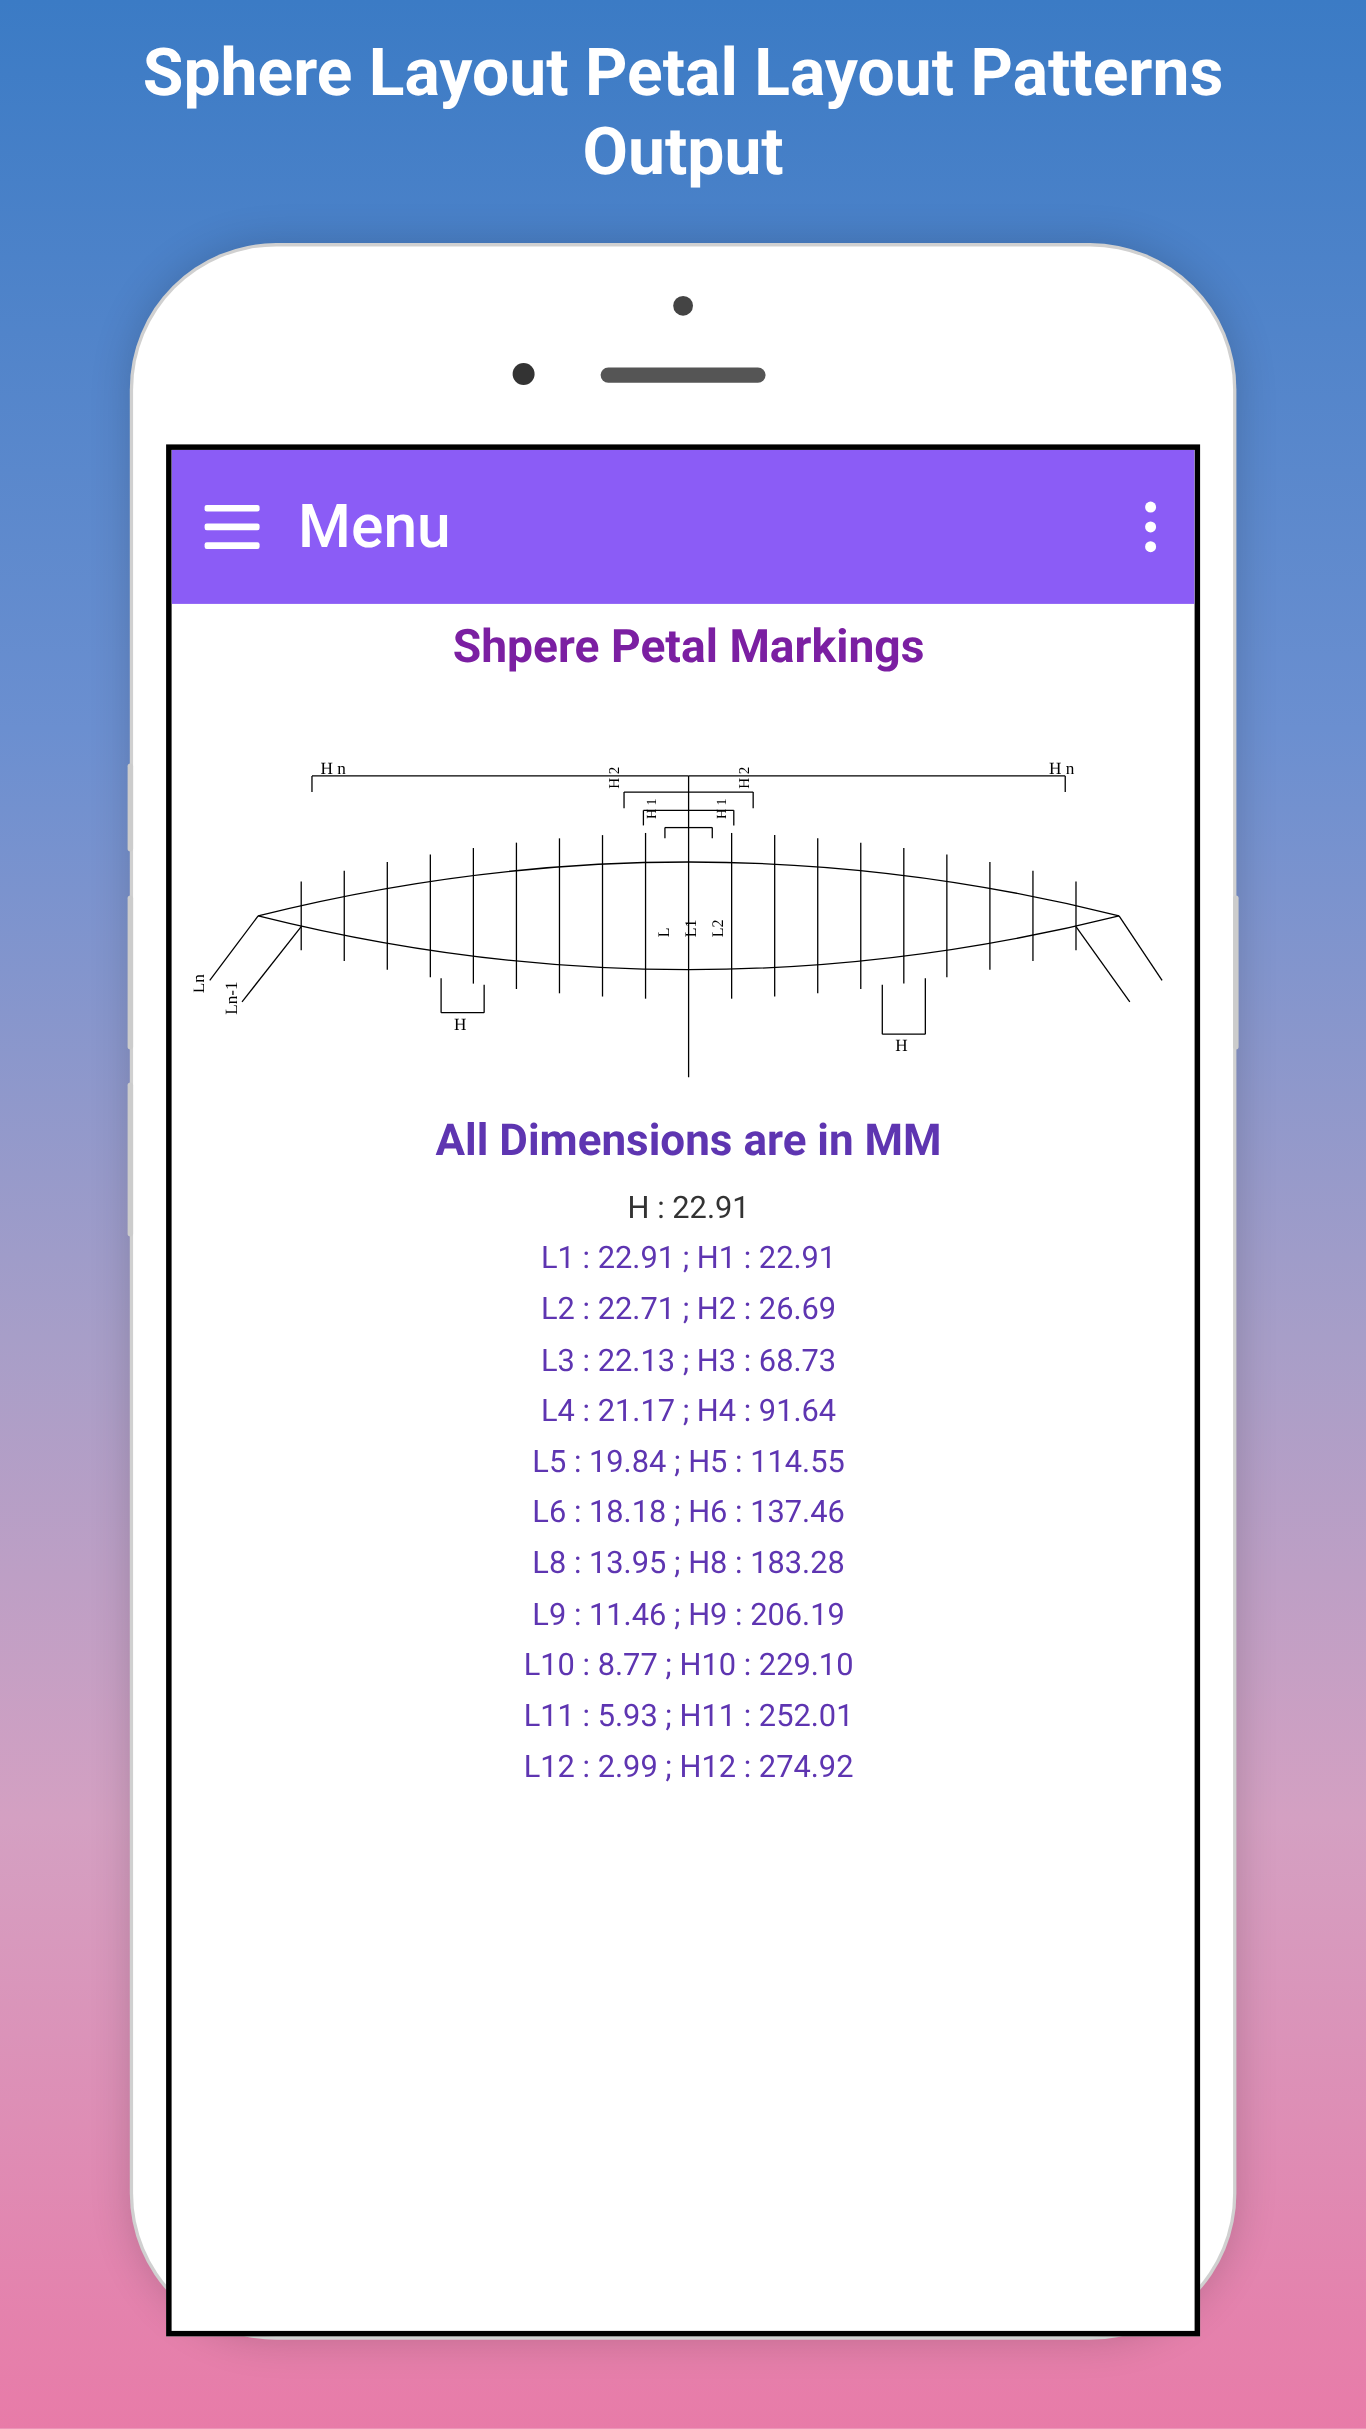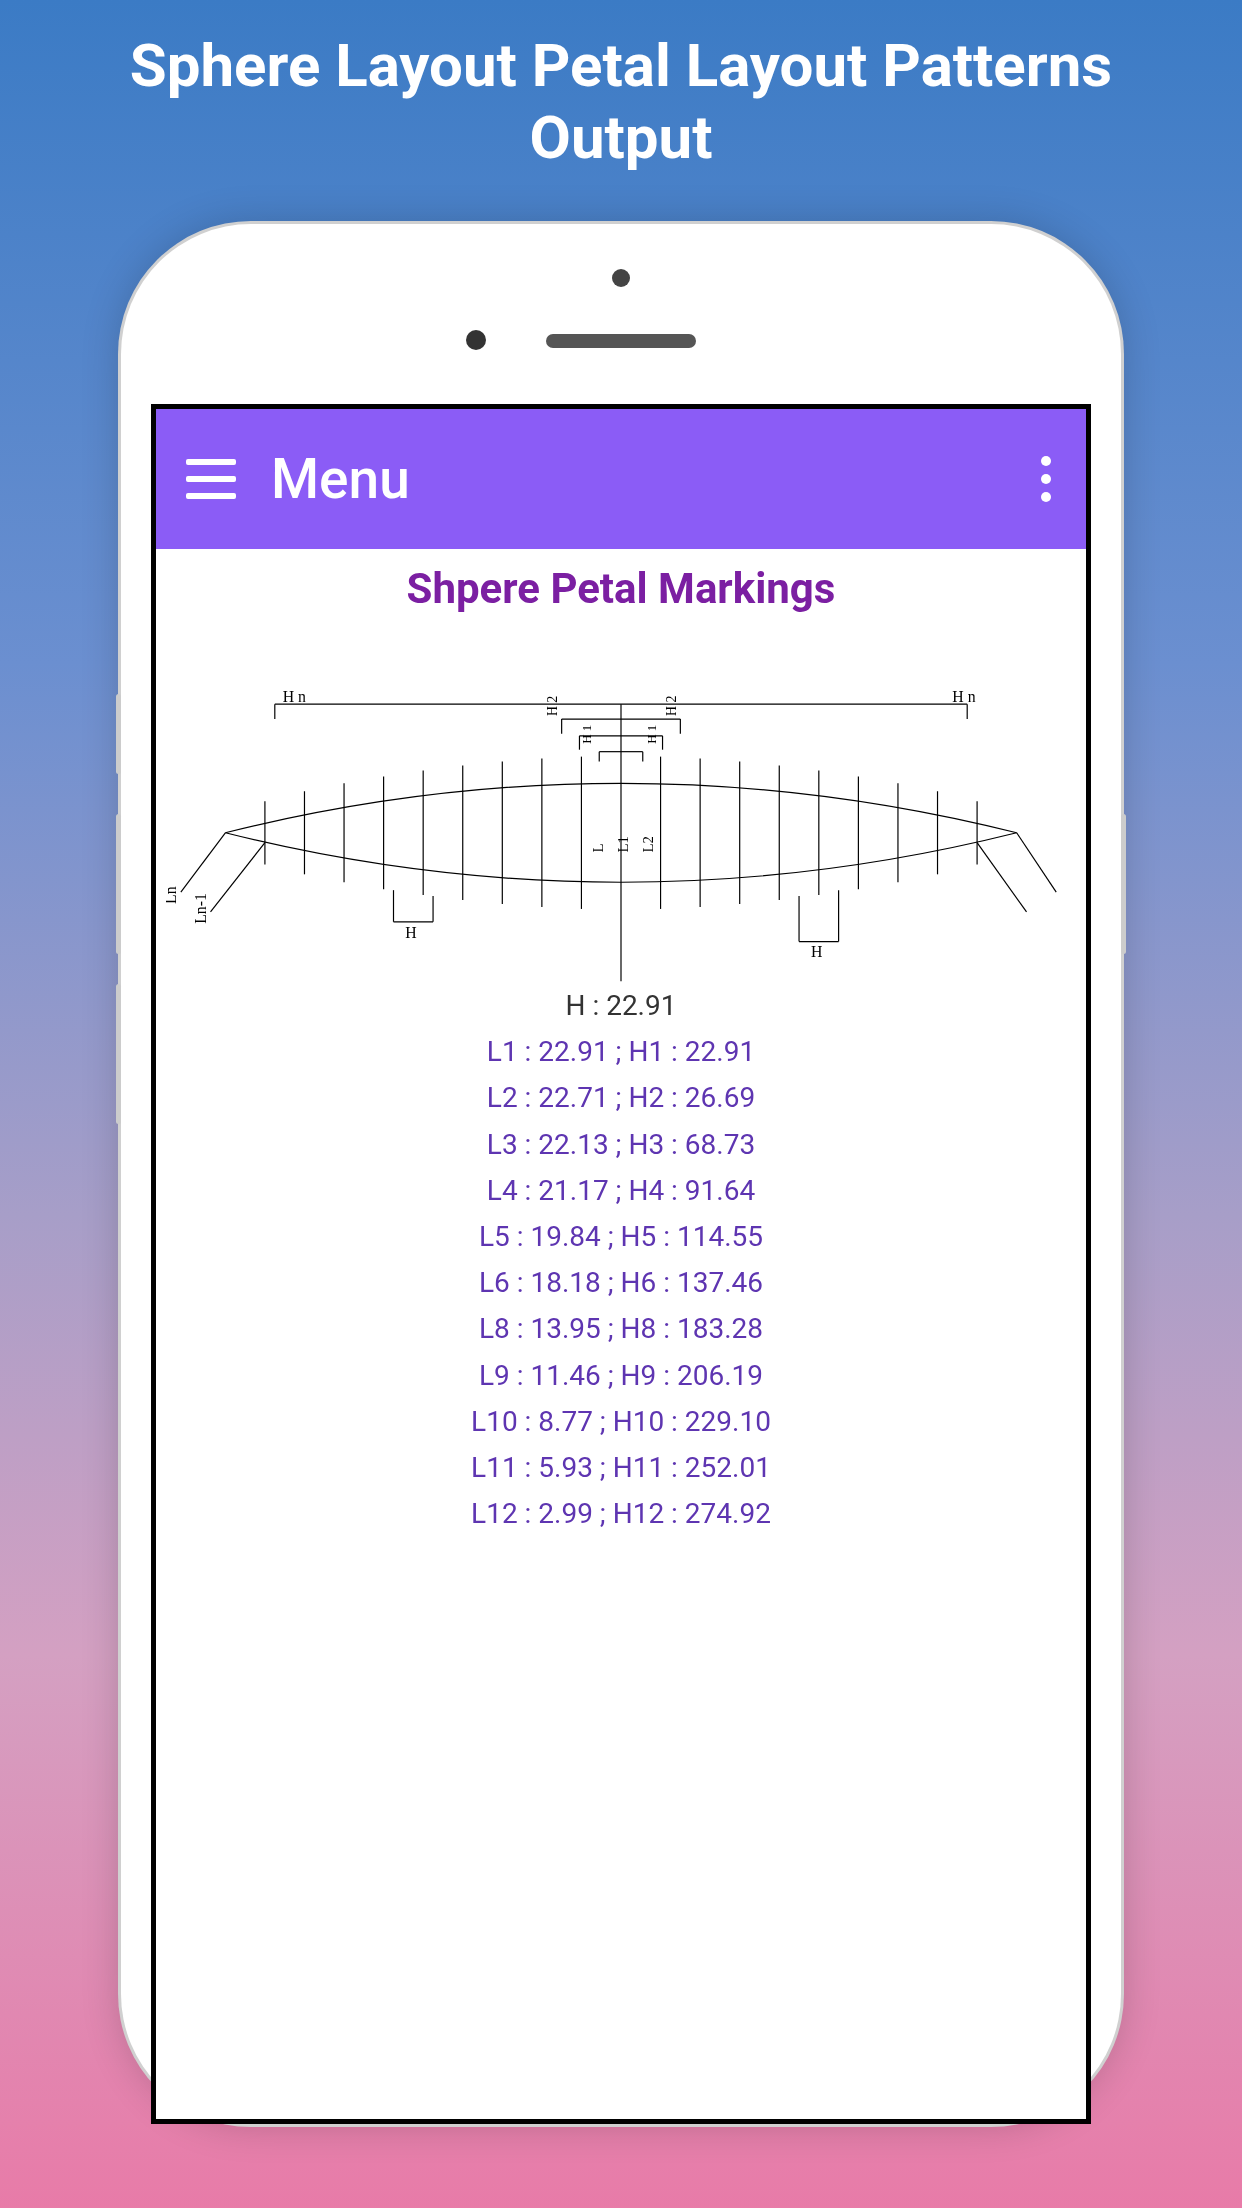--- a/index.html
+++ b/index.html
@@ -117,20 +117,21 @@
 .more-icon span {
   width: 10px;
   height: 10px;
   background: #fff;
   border-radius: 50%;
 }
 .content {
   flex: 1;
   overflow: hidden;
   padding: 15px 0 0;
+  margin-left: 10px;
 }
 .content-title {
   color: #7b1fa2;
   font-size: 42px;
   font-weight: 700;
   text-align: center;
   margin-bottom: 30px;
 }
 .diagram {
   width: 100%;
@@ -255,20 +256,21 @@
             <text x="442" y="210" transform="rotate(-90 442 210)" font-size="15">L</text>
             <text x="467" y="210" transform="rotate(-90 467 210)" font-size="15">L1</text>
             <text x="492" y="210" transform="rotate(-90 492 210)" font-size="15">L2</text>
             <text x="795" y="58">H n</text>
             <text x="242" y="296">H</text>
             <text x="652" y="316">H</text>
           </g>
         </svg>
       </div>
 
+      <div class="dimensions-title">All Dimensions are in MM</div>
       <div class="dim-row dim-first">H : 22.91</div>
       <div class="dim-row">L1 : 22.91 ; H1 : 22.91</div>
       <div class="dim-row">L2 : 22.71 ; H2 : 26.69</div>
       <div class="dim-row">L3 : 22.13 ; H3 : 68.73</div>
       <div class="dim-row">L4 : 21.17 ; H4 : 91.64</div>
       <div class="dim-row">L5 : 19.84 ; H5 : 114.55</div>
       <div class="dim-row">L6 : 18.18 ; H6 : 137.46</div>
       <div class="dim-row">L8 : 13.95 ; H8 : 183.28</div>
       <div class="dim-row">L9 : 11.46 ; H9 : 206.19</div>
       <div class="dim-row">L10 : 8.77 ; H10 : 229.10</div>

